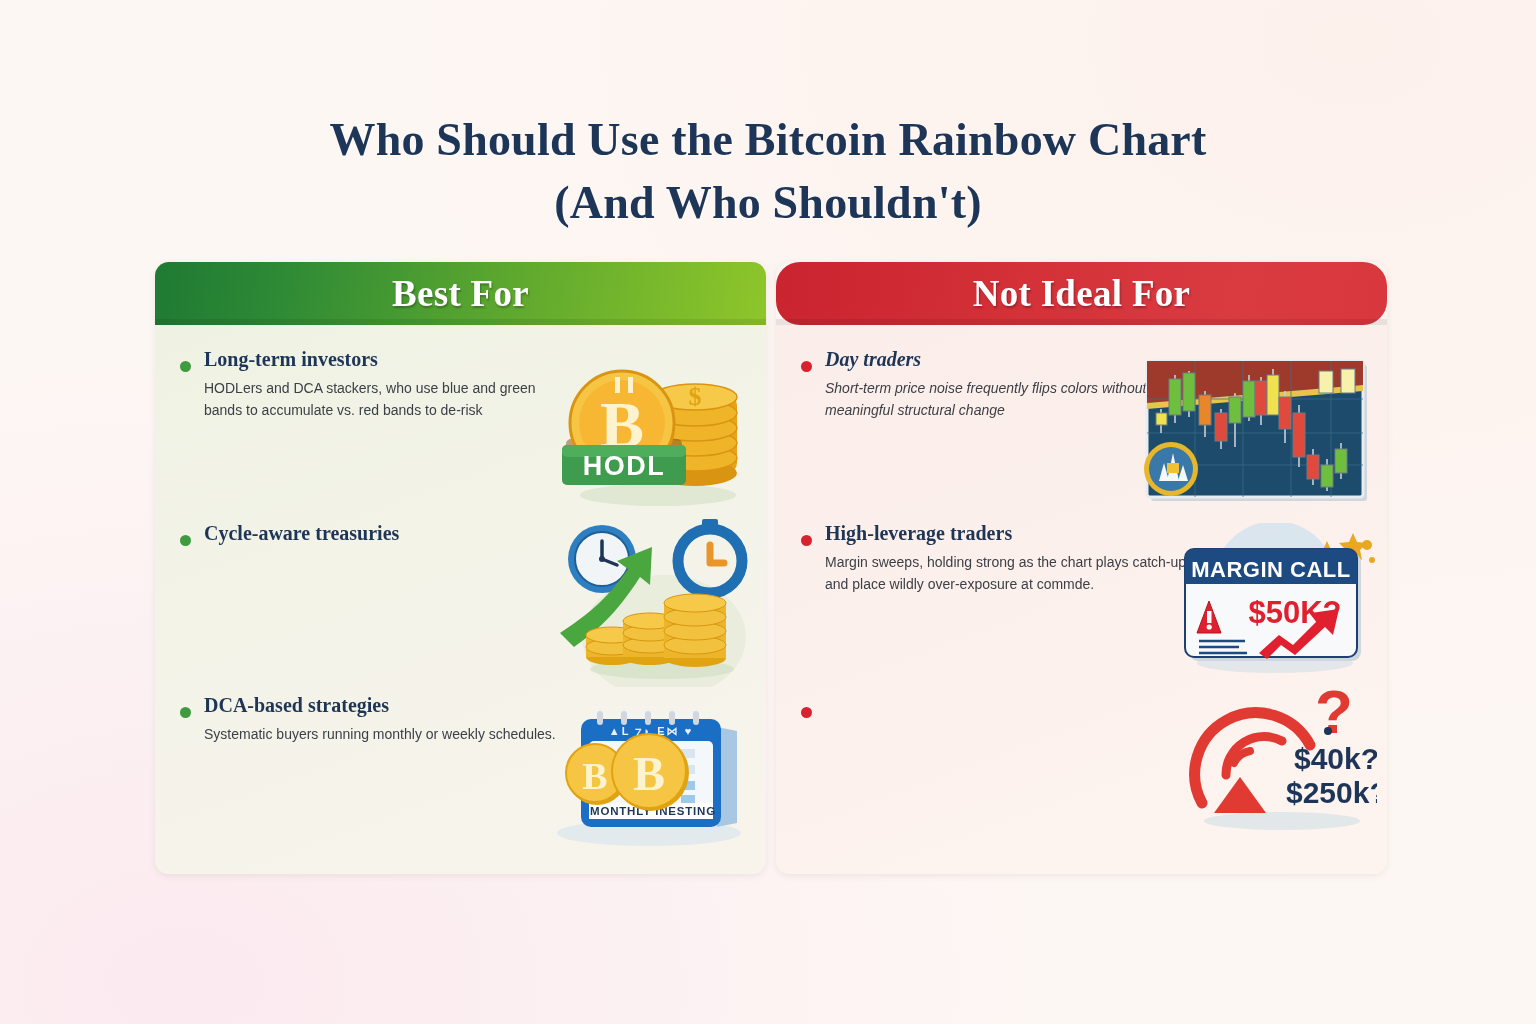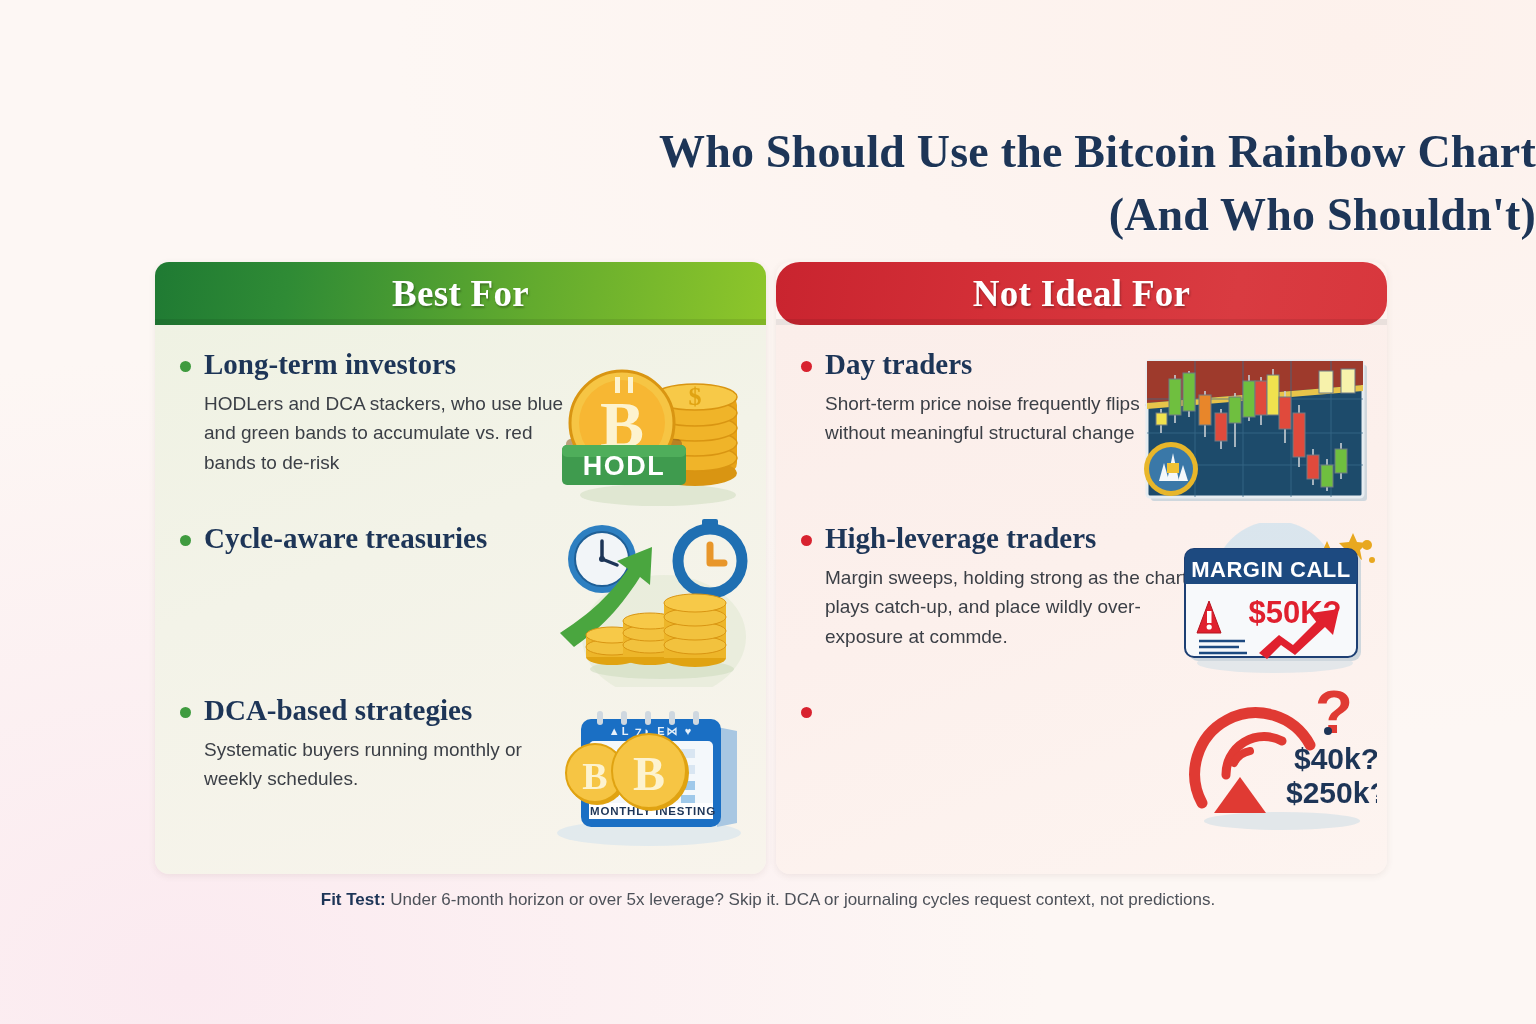--- a/index.html
+++ b/index.html
@@ -21,22 +21,21 @@
       radial-gradient(ellipse at 12% 96%, #fbeaf0 0%, rgba(251,234,240,0) 45%),
       radial-gradient(ellipse at 88% 4%, #fdf1ec 0%, rgba(253,241,236,0) 50%),
       #fdf7f4;
   }
 
   
   #title-block {
     position: absolute;
     left: 0; right: 0;
     top: 108px;
-    text-align: right;
-    margin-top: 12px;
+    text-align: center;
   }
   .title-line {
     font-family: "Liberation Serif", serif;
     font-weight: bold;
     font-size: 46px;
     letter-spacing: 0.2px;
     color: #1d3557;
     line-height: 1.38;
     text-shadow: 1px 1px 0 rgba(255,255,255,0.6);
   }
@@ -101,28 +100,28 @@
     width: 11px; height: 11px;
     border-radius: 50%;
     margin: 14px 13px 0 5px;
   }
   .panel-left  .bullet { background: #3f9b3f; }
   .panel-right .bullet { background: #d8222f; }
   .item-text { flex: 1 1 auto; min-width: 0; }
   .item-heading {
     font-family: "Liberation Serif", serif;
     font-weight: bold;
-    font-size: 29px;
+    font-size: 20px;
     color: #1d3557;
     line-height: 1.2;
     margin-bottom: 7px;
     white-space: nowrap;
   }
   .item-desc {
-    font-size: 19px;
+    font-size: 14px;
     line-height: 1.55;
     color: #3b3f46;
     max-width: 360px;
   }
   .panel-right .item-desc { max-width: 375px; }
   .item-icon {
     position: absolute;
     pointer-events: none;
   }
 
@@ -297,21 +296,21 @@
 
       </div>
     </div>
 
     <div class="panel panel-right">
       <div class="panel-header">
         <span class="panel-header-text">Not Ideal For</span>
       </div>
       <div class="panel-body">
 
-        <div class="item" style="height:174px;">
+        <div class="item" style="height:174px;font-style:italic;">
           <span class="bullet"></span>
           <div class="item-text">
             <div class="item-heading">Day traders</div>
             <div class="item-desc">Short-term price noise frequently flips colors without meaningful structural change</div>
           </div>
 
           <div class="item-icon" style="right:-6px; top:4px; width:240px; height:160px;">
             <svg viewBox="0 0 240 160" width="240" height="160">
               <rect x="18" y="14" width="216" height="136" rx="3" fill="#cfd7dd"></rect>
               <rect x="14" y="10" width="216" height="136" rx="3" fill="#1d4b6b" stroke="#e7edf1" stroke-width="3"></rect>
@@ -437,17 +436,14 @@
               <text x="132" y="84" font-family="Liberation Sans, sans-serif" font-size="30" font-weight="bold" fill="#1d3557" text-anchor="start">$40k?</text>
               <text x="124" y="118" font-family="Liberation Sans, sans-serif" font-size="30" font-weight="bold" fill="#1d3557" text-anchor="start">$250k?</text>
             </svg>
           </div>
         </div>
 
       </div>
     </div>
   </div>
 
-  <div id="footer">
-    <b>Fit Test:</b><span> Under 6-month horizon or over 5x leverage? Skip it. DCA or journaling cycles request context, not predictions.</span>
-  </div>
 
 </div>
 
 </body></html>

